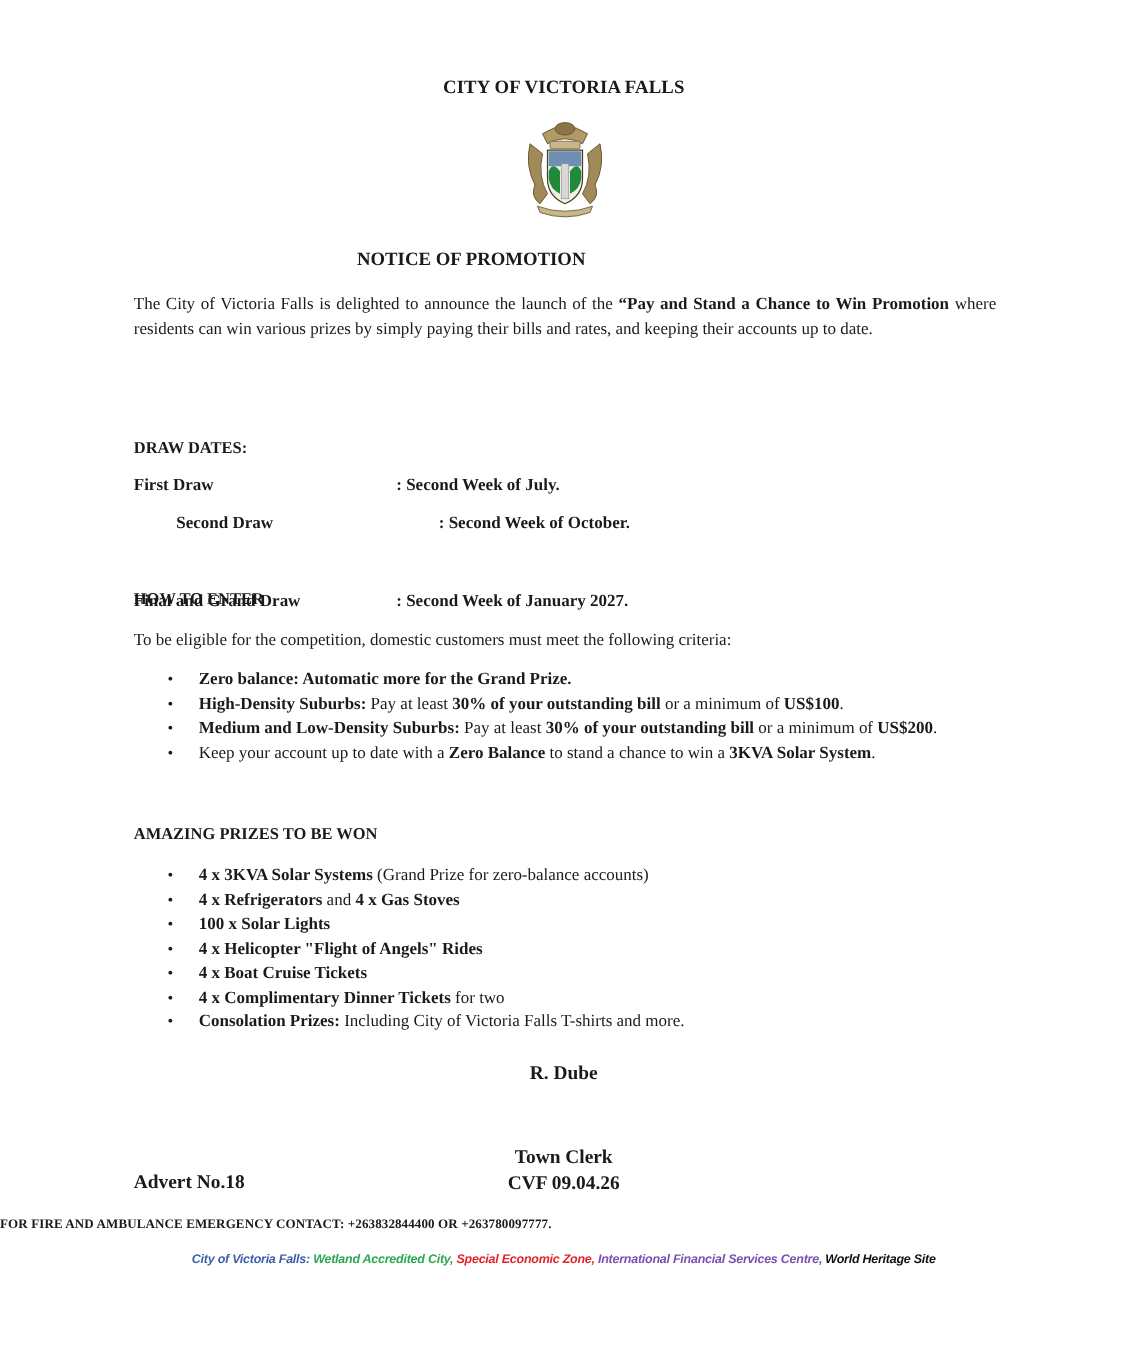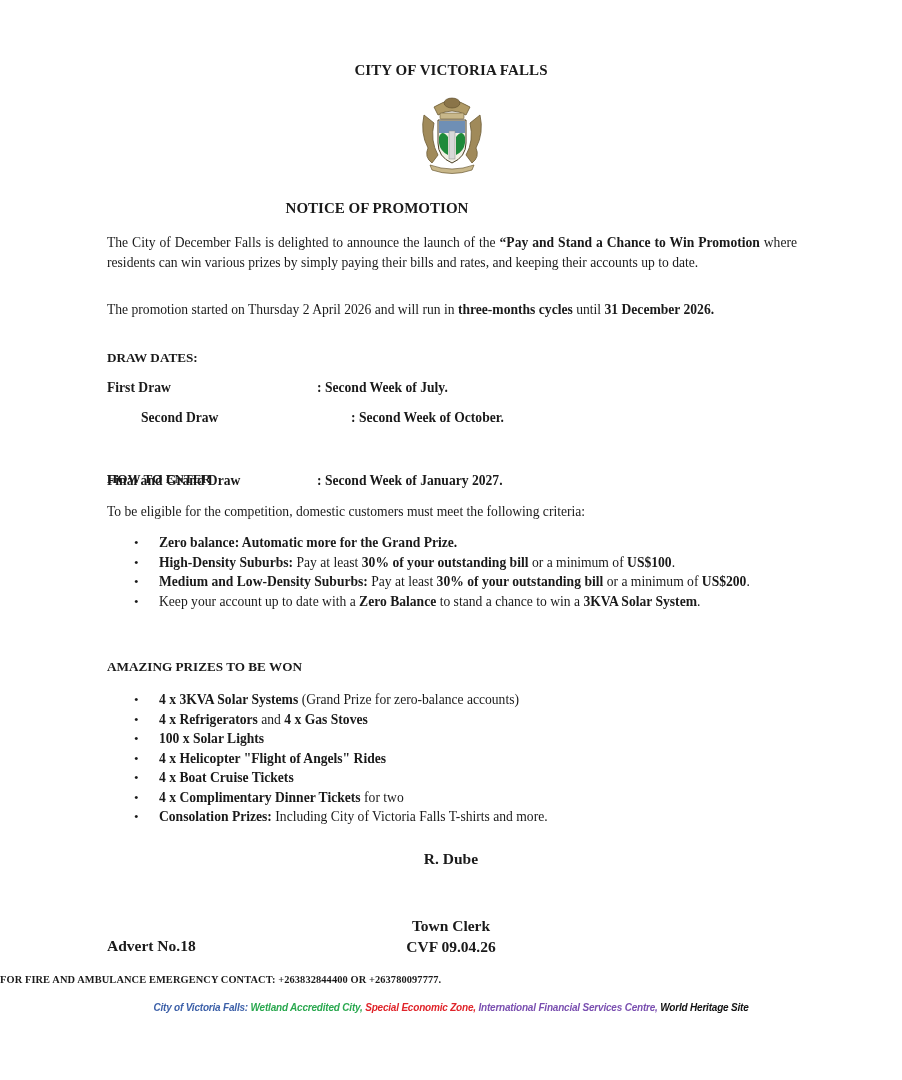--- a/index.html
+++ b/index.html
@@ -92,26 +92,23 @@
       <path d="M47 44 Q44 36 38 44 L38 62 Q46 58 47 50 Z" fill="#1e8a3a"></path>
       <rect x="31" y="38" width="6" height="28" fill="#d8d8d8" stroke="#8a8a8a" stroke-width="0.5"></rect>
 
       <path d="M12 72 Q34 80 56 72 L54 77 Q34 84 14 77 Z" fill="#c8b78a" stroke="#6b5a34" stroke-width="0.7"></path>
     </svg>
   </div>
 
   <div class="abs notice center">NOTICE OF PROMOTION</div>
 
   <div class="abs para p1">
-    <span>The City of December Falls is delighted to announce the launch of the </span><b>“Pay and Stand a Chance to Win Promotion</b><span> where residents can win various prizes by simply paying their bills and rates, and keeping their accounts up to date.</span>
+    <span>The City of Victoria Falls is delighted to announce the launch of the </span><b>“Pay and Stand a Chance to Win Promotion</b><span> where residents can win various prizes by simply paying their bills and rates, and keeping their accounts up to date.</span>
   </div>
 
-  <div class="abs para p2">
-    <span>The promotion started on Thursday 2 April 2026 and will run in </span><b>three-months cycles</b><span> until </span><b>31 December 2026.</b>
-  </div>
 
   <div class="abs heading h-draw">DRAW DATES:</div>
 
   <div class="abs draw-row dr1">
     <span class="lbl">First Draw</span>
     <span class="val">: Second Week of July.</span>
   </div>
   <div class="abs draw-row dr2">
     <span class="lbl">Second Draw</span>
     <span class="val">: Second Week of October.</span>

